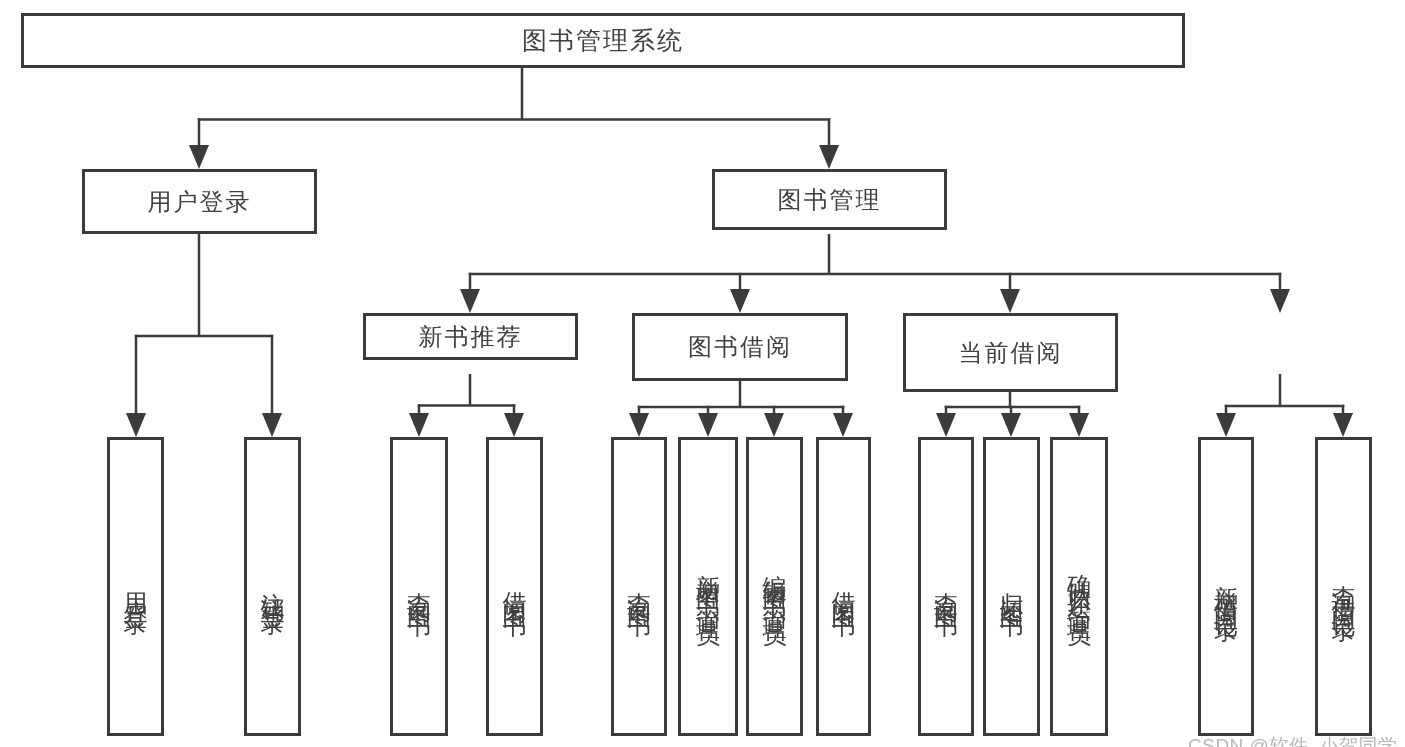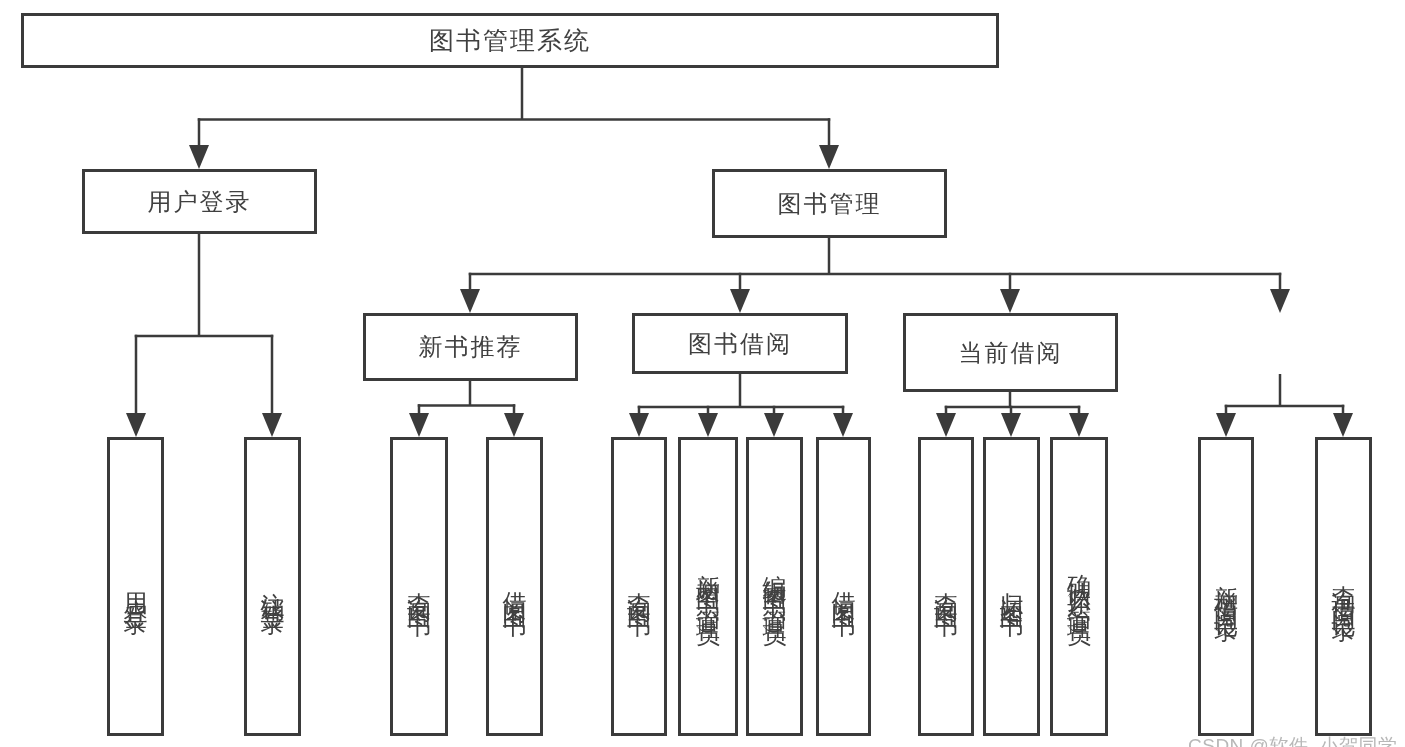--- a/index.html
+++ b/index.html
@@ -112,27 +112,27 @@
       <polygon points="764,413 784,413 774,437"></polygon>
       <polygon points="833,413 853,413 843,437"></polygon>
       <polygon points="936,413 956,413 946,437"></polygon>
       <polygon points="1001,413 1021,413 1011,437"></polygon>
       <polygon points="1069,413 1089,413 1079,437"></polygon>
       <polygon points="1216,413 1236,413 1226,437"></polygon>
       <polygon points="1333,413 1353,413 1343,437"></polygon>
     </g>
   </svg>
 
-  <div class="box root" style="left:21px; top:13px; width:978px; height:55px;font-family:Liberation Serif, serif;">图书管理系统</div>
+  <div class="box root" style="left:21px; top:13px; width:1164px; height:55px;font-family:Liberation Serif, serif;">图书管理系统</div>
 
   <div class="box" style="left:82px; top:169px; width:235px; height:65px;">用户登录</div>
-  <div class="box" style="left:712px; top:169px; width:235px; height:69px;">图书管理</div>
+  <div class="box" style="left:712px; top:169px; width:235px; height:61px;">图书管理</div>
 
-  <div class="box" style="left:363px; top:313px; width:215px; height:68px;">新书推荐</div>
-  <div class="box" style="left:632px; top:313px; width:216px; height:61px;">图书借阅</div>
+  <div class="box" style="left:363px; top:313px; width:215px; height:47px;">新书推荐</div>
+  <div class="box" style="left:632px; top:313px; width:216px; height:68px;">图书借阅</div>
   <div class="box" style="left:903px; top:313px; width:215px; height:79px;">当前借阅</div>
 
   <div class="box leaf" style="left:107px; top:437px; width:57px; height:299px;">用户登录</div>
   <div class="box leaf" style="left:244px; top:437px; width:57px; height:299px;">注销登录</div>
 
   <div class="box leaf" style="left:390px; top:437px; width:58px; height:299px;">查询图书</div>
   <div class="box leaf" style="left:486px; top:437px; width:57px; height:299px;">借阅图书</div>
 
   <div class="box leaf" style="left:611px; top:437px; width:56px; height:299px;">查询图书</div>
   <div class="box leaf" style="left:678px; top:437px; width:60px; height:299px;">新增图书（管理员）</div>

